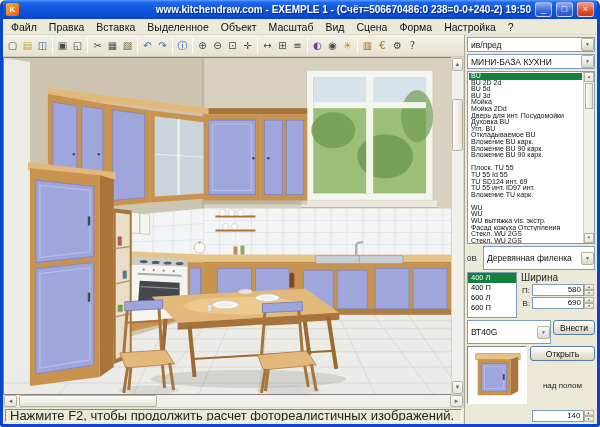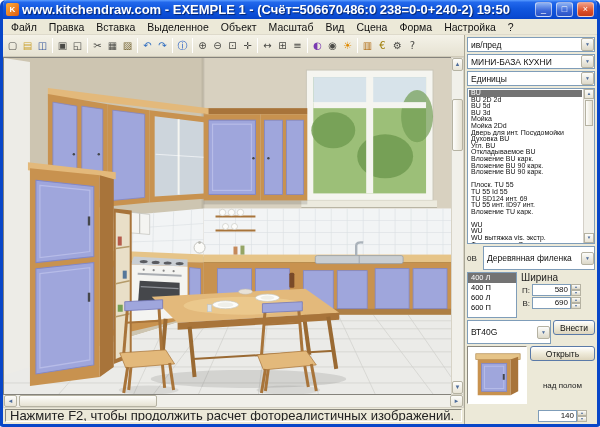--- a/index.html
+++ b/index.html
@@ -10,21 +10,21 @@
   }
   *{box-sizing:border-box;margin:0;padding:0;}
   html,body{width:600px;height:427px;overflow:hidden;background:#fff;}
   body{font-family:"Liberation Sans","DejaVu Sans",sans-serif;}
   .window{width:600px;height:427px;display:flex;flex-direction:column;border:3px solid #0846c8;border-top:none;border-radius:6px 6px 3px 3px;background:#ece9d8;overflow:hidden;}
   
   .titlebar{height:19px;flex:0 0 19px;display:flex;align-items:center;gap:3px;padding:0 3px;color:#fff;
     background:linear-gradient(180deg,#5a9cff 0%,#2268ec 12%,#1157de 45%,#0a4ad2 88%,#0845c8 100%);
     border-radius:4px 4px 0 0;}
   .appicon{width:13px;height:13px;background:linear-gradient(135deg,#ffb13b,#e05a10);border-radius:2px;color:#fff;font-size:8px;font-weight:bold;display:flex;align-items:center;justify-content:center;flex:0 0 13px;}
-  .title{flex:1;text-align:left;font-size:13px;font-weight:bold;white-space:nowrap;overflow:hidden;text-shadow:1px 1px 1px rgba(0,0,20,.55);}
+  .title{flex:1;text-align:right;font-size:10px;font-weight:bold;white-space:nowrap;overflow:hidden;text-shadow:1px 1px 1px rgba(0,0,20,.55);}
   .wbtn{width:17px;height:15px;flex:0 0 17px;margin-left:1px;border-radius:3px;border:1px solid rgba(255,255,255,.55);
     background:linear-gradient(180deg,#8fb3f4,#3a66d8 60%,#2a52c4);color:#fff;font-size:9px;line-height:13px;text-align:center;cursor:default;}
   .wbtn.close{background:linear-gradient(180deg,#f0a088,#dd4f28 60%,#c43b1c);}
   
   .menubar{height:16px;flex:0 0 16px;display:flex;align-items:center;padding:0 2px;background:#ece9d8;border-bottom:1px solid #dedacb;font-size:10.5px;color:#111;}
   .mitem{padding:1px 6px;cursor:default;}
   
   .content{flex:1;display:flex;min-height:0;}
   .leftcol{flex:1;display:flex;flex-direction:column;min-width:0;}
   
@@ -47,36 +47,36 @@
   
   .statusbar{height:16px;flex:0 0 16px;display:flex;align-items:center;background:#ece9d8;padding:1px 2px 2px 2px;}
   .statusfield{flex:1;height:13px;border:1px solid;border-color:#8a887e #fff #fff #8a887e;display:flex;align-items:center;padding:0 4px;font-size:13px;color:#222;white-space:nowrap;overflow:hidden;}
   
   .panel{width:133px;flex:0 0 133px;background:#ece9d8;border-left:1px solid #a9a695;display:flex;flex-direction:column;gap:2px;padding:2px;min-height:0;}
   .combo{height:15px;flex:0 0 15px;background:#fff;border:1px solid #7f9db9;display:flex;align-items:center;font-size:8.5px;padding:0 0 0 3px;color:#111;overflow:hidden;}
   .combo .cval{flex:1;white-space:nowrap;overflow:hidden;}
   .carrow{width:13px;height:13px;flex:0 0 13px;margin:0;background:linear-gradient(180deg,#fdfdfb,#dcd8c8);border:1px solid #b5b2a2;border-radius:2px;font-size:5px;line-height:11px;text-align:center;color:#4e6d9c;}
   .listbox{flex:1;min-height:0;background:#fff;border:1px solid #7f9db9;position:relative;overflow:hidden;padding:1px 12px 1px 1px;font-size:7px;line-height:6.6px;color:#111;}
   .lrow{min-height:6.6px;padding-left:2px;white-space:nowrap;overflow:hidden;cursor:default;}
-  .lrow.selected,.vrow.selected{background:#737373;color:#fff;}
+  .lrow.selected,.vrow.selected{background:#15803d;color:#fff;}
   .lscroll{position:absolute;top:0;right:0;bottom:0;width:11px;background:#f1f0ea;border-left:1px solid #d4d0c8;display:flex;flex-direction:column;}
   .lsb{height:10px;flex:0 0 10px;background:linear-gradient(180deg,#fdfdfb,#e8e4d6);border:1px solid #b5b2a2;font-size:4.5px;line-height:8px;text-align:center;color:#4e6d9c;}
   .lthumb{margin:1px 1px;height:26px;background:linear-gradient(90deg,#fdfdfb,#e6e2d3);border:1px solid #b5b2a2;}
   .secrow{display:flex;gap:2px;align-items:center;flex:0 0 14px;}
   .seclabel{font-size:8px;width:14px;color:#222;}
   .combo.small{height:24px;flex:1;}
   .vd{display:flex;gap:2px;flex:0 0 46px;}
   .variants{width:50px;flex:0 0 50px;background:#fff;border:1px solid #7f9db9;font-size:7.5px;line-height:10px;overflow:hidden;}
   .vrow{height:10px;padding-left:3px;cursor:default;}
   .dims{flex:1;display:flex;flex-direction:column;gap:1px;}
   .dimtitle{font-size:10px;color:#222;padding-left:2px;}
   .dimrow{display:flex;align-items:center;gap:2px;}
   .dlabel{font-size:8px;width:11px;text-align:right;color:#222;}
   .spin{display:flex;height:12px;}
-  .sval{width:39px;background:#fff;border:1px solid #7f9db9;font-size:8px;line-height:10px;padding-right:2px;text-align:right;color:#111;padding-left:13px;}
+  .sval{width:52px;background:#fff;border:1px solid #7f9db9;font-size:8px;line-height:10px;padding-right:2px;text-align:right;color:#111;padding-left:13px;}
   .sbtns{width:10px;display:flex;flex-direction:column;}
   .sb{flex:1;background:linear-gradient(180deg,#fdfdfb,#dcd8c8);border:1px solid #b5b2a2;font-size:3.5px;line-height:4px;text-align:center;color:#4e6d9c;}
   .insrow{display:flex;gap:2px;flex:0 0 16px;justify-content:center;}
   .btn{border:1px solid #5a7aa8;border-radius:3px;background:linear-gradient(180deg,#fff,#f0ecdc 45%,#ddd5bd);font-size:8.5px;padding:0 6px;color:#111;height:15px;cursor:default;}
   .bottomrow{display:flex;gap:3px;flex:0 0 58px;}
   .preview{width:60px;flex:0 0 60px;height:58px;background:#fff;border:1px solid;border-color:#8a887e #fff #fff #8a887e;}
   .bcol{flex:1;display:flex;flex-direction:column;gap:20px;align-items:center;}
   .bcol .btn{width:100%;}
   .flabel{font-size:8px;color:#222;}
   svg .f-wall{fill:var(--wall)} svg .f-wallL{fill:var(--wallL)} svg .f-edge{fill:var(--edge)}
@@ -423,24 +423,20 @@
       <div class="combo">
         <span class="cval">ив/пред</span>
         <span class="carrow">▼</span>
       </div>
 
       <div class="combo">
         <span class="cval">МИНИ-БАЗА КУХНИ</span>
         <span class="carrow">▼</span>
       </div>
 
-      <div class="combo">
-        <span class="cval">Единицы</span>
-        <span class="carrow">▼</span>
-      </div>
 
       <div class="listbox">
 
         <div class="lscroll">
           <div class="lsb">▲</div>
           <div class="lthumb"></div>
           <div style="flex:1"></div>
           <div class="lsb">▼</div>
         </div>
       <div class="lrow selected">BU</div>

